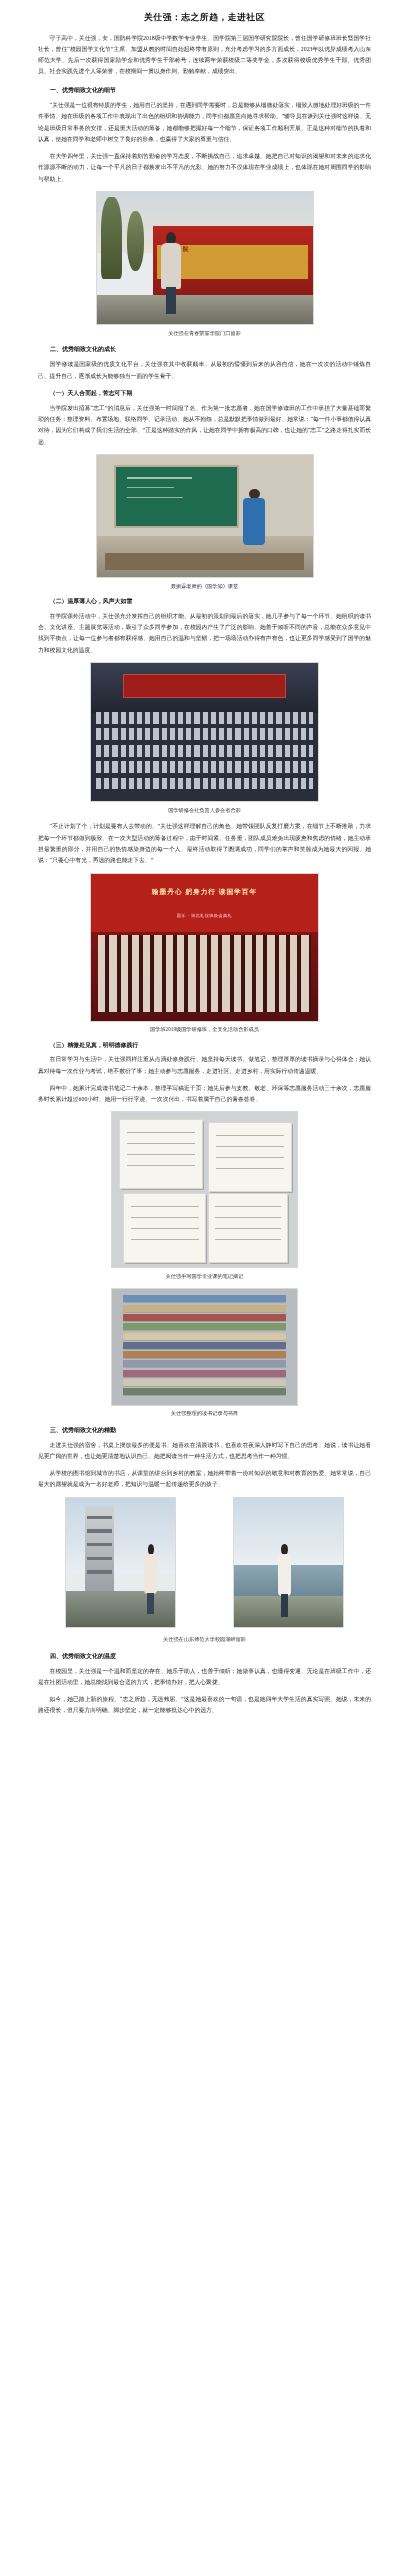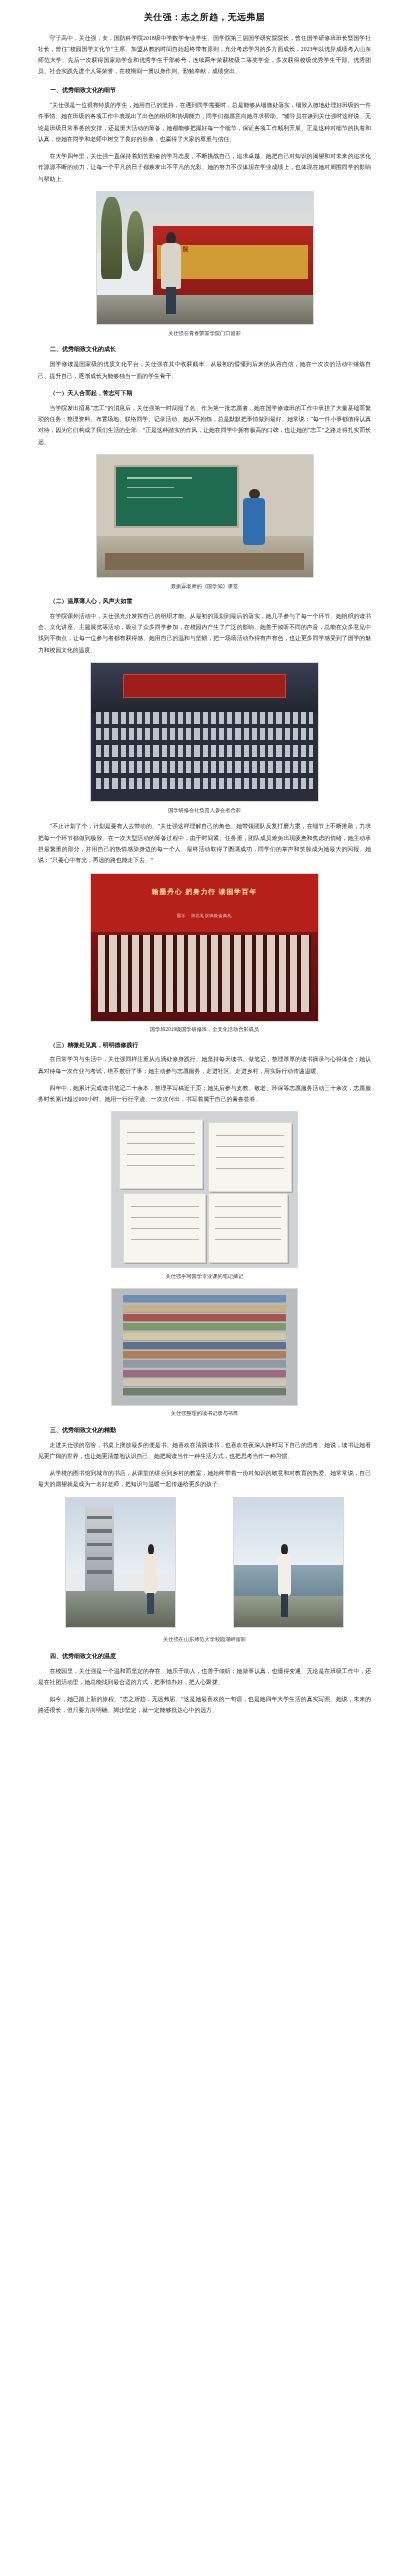--- a/index.html
+++ b/index.html
@@ -163,21 +163,21 @@
   .riverside .person .body{ position:absolute; left:0; top:13%; width:100%; height:58%; background:#f2efe8; border-radius:4.1px;}
   .riverside .person .legs{ position:absolute; left:22%; top:69%; width:56%; height:31%; background:#2e3a4a;}
 
   .two-up { display:flex; gap:4.1px; justify-content:center; }
 </style>
 </head>
 <body>
 
 <div class="page">
 
-  <div class="doc-title">关仕强：志之所趋，无远弗届</div>
+  <div class="doc-title">关仕强：志之所趋，走进社区</div>
 
   <p class="body-text">守子高中，关仕强，女，国防科学院2018级中学数学专业学生。国学院第三届国学研究院院长，曾任国学研修班班长暨国学社社长，曾任“校园国学文化节”主席。加盟从教的时间自始起终带有原则，充分考虑学习的多方面成长，2023年以优异成绩考入山东师范大学。先后一次获得国家励学金和优秀学生干部称号，连续两年荣获校级二等奖学金，多次获得校级优秀学生干部、优秀团员、社会实践先进个人等荣誉，在校期间一贯以身作则、勤勉奉献，成绩突出。</p>
 
   <h2 class="sec">
     <span>一</span>、<span>优秀细致文化的细节</span>
   </h2>
 
   <p class="body-text">“关仕强是一位很有特质的学生，她用自己的坚持，在遇到同学需要时，总是能够从细微处落实，细致入微地处理好班级的一件件事情。她在班级的各项工作中表现出了出色的组织和协调能力，同学们都愿意向她寻求帮助。”辅导员在谈到关仕强时这样说。无论是班级日常事务的安排，还是重大活动的筹备，她都能够把握好每一个细节，保证各项工作顺利开展。正是这种对细节的执着和认真，使她在同学和老师中树立了良好的形象，也赢得了大家的尊重与信任。</p>
   <p class="body-text">在大学四年里，关仕强一直保持着刻苦勤奋的学习态度，不断挑战自己，追求卓越。她把自己对知识的渴望和对未来的追求化作源源不断的动力，让每一个平凡的日子都焕发出不平凡的光彩。她的努力不仅体现在学业成绩上，也体现在她对周围同学的影响与帮助上。</p>
 

